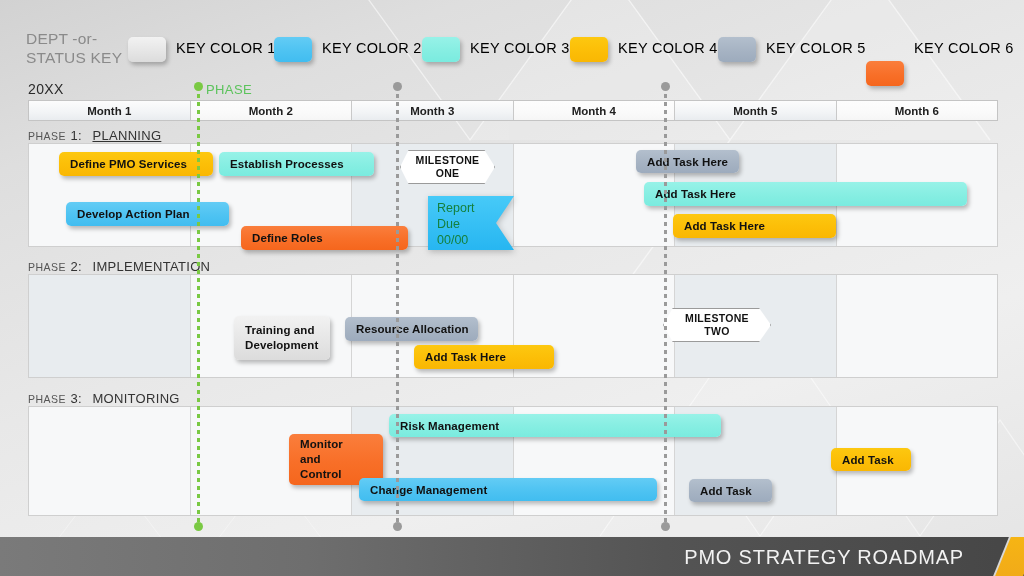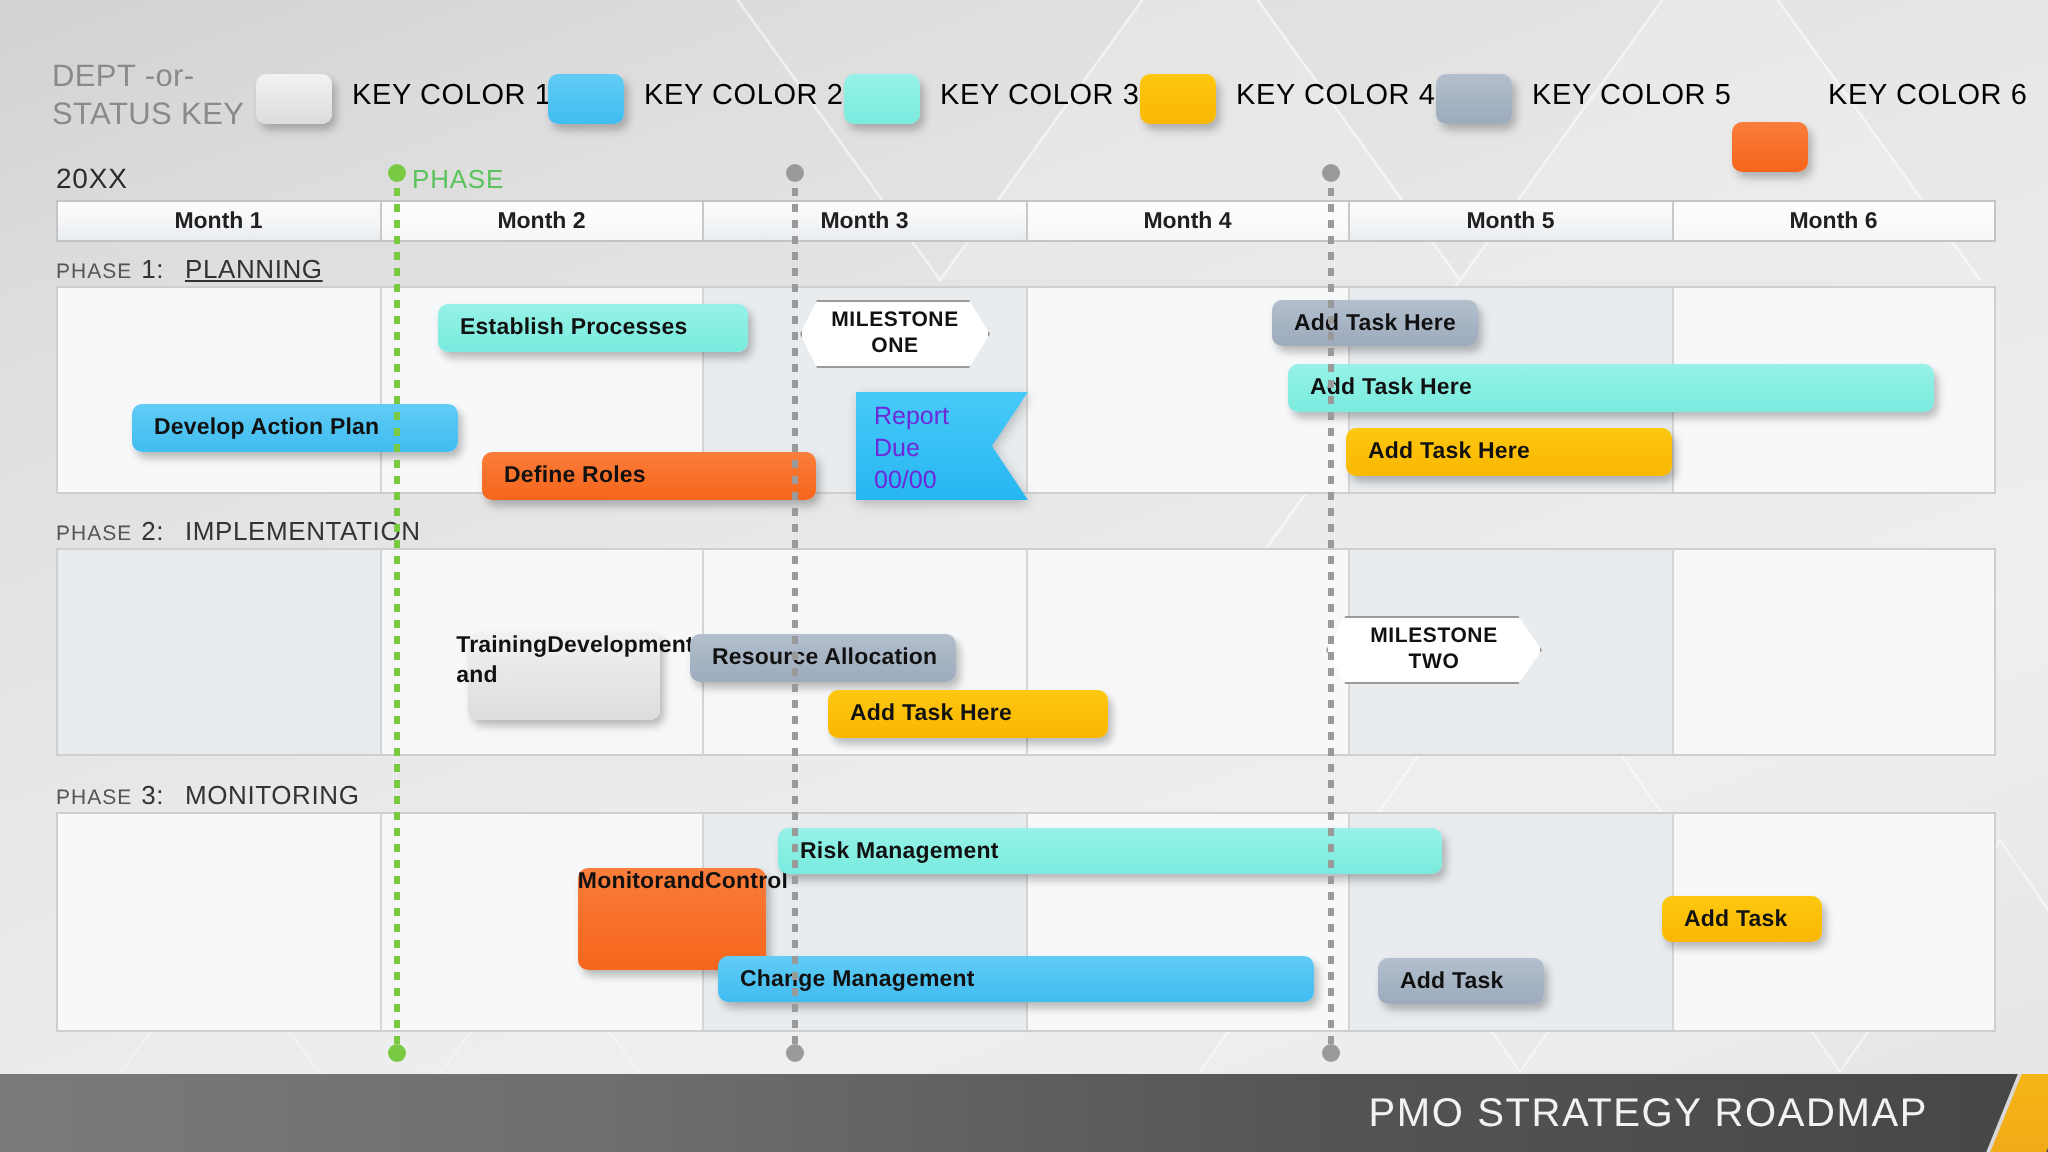--- a/index.html
+++ b/index.html
@@ -75,21 +75,21 @@
   .bcol.s1{background:#f7f8f9;}
 
   
   .bar{
     position:absolute;border-radius:5px;
     box-shadow:2px 3px 4px rgba(0,0,0,.26);
     display:flex;align-items:center;
     box-sizing:border-box;padding-left:11px;
     font-size:11.5px;font-weight:bold;color:#111;letter-spacing:.1px;
   }
-  .bar.multiline{flex-direction:row;align-items:flex-start;justify-content:center;line-height:15px;}
+  .bar.multiline{flex-direction:column;align-items:flex-start;justify-content:center;line-height:15px;}
 
   
   .c1{background:linear-gradient(180deg,#f2f2f2 0%,#e6e6e6 55%,#dcdcdc 100%);}
   .c2{background:linear-gradient(180deg,#63ccf5 0%,#4ec3f2 55%,#41bdf0 100%);}
   .c3{background:linear-gradient(180deg,#97f2e8 0%,#86eee2 55%,#7aebdf 100%);}
   .c4{background:linear-gradient(180deg,#fdc810 0%,#fcbe07 55%,#f9b703 100%);}
   .c5{background:linear-gradient(180deg,#b3bfcd 0%,#a6b3c3 55%,#9dabbd 100%);}
   .c6{background:linear-gradient(180deg,#fa7e3c 0%,#f86f28 55%,#f5661d 100%);margin-top:24px;}
 
   
@@ -238,20 +238,23 @@
   <div class="band" style="top:143px;height:104px;">
     <div class="band-cols">
       <div class="bcol s1"></div>
       <div class="bcol s1"></div>
       <div class="bcol s0"></div>
       <div class="bcol s1"></div>
       <div class="bcol s0"></div>
       <div class="bcol s1"></div>
     </div>
 
+    <div class="bar c4" style="left:30px;top:8px;width:154px;height:24px;">
+      <span>Define PMO Services</span>
+    </div>
     <div class="bar c3" style="left:190px;top:8px;width:155px;height:24px;">
       <span>Establish Processes</span>
     </div>
     <div class="bar c2" style="left:37px;top:58px;width:163px;height:24px;">
       <span>Develop Action Plan</span>
     </div>
     <div class="bar c6" style="left:212px;top:58px;width:167px;height:24px;">
       <span>Define Roles</span>
     </div>
     <div class="bar c5" style="left:607px;top:6px;width:103px;height:23px;">
@@ -273,21 +276,21 @@
   <div class="ribbon-wrap" style="left:428px;top:196px;width:86px;height:54px;">
     <svg width="86" height="54" viewBox="0 0 86 54" style="position:absolute;left:0;top:0;">
       <defs>
         <linearGradient id="ribg" x1="0" y1="0" x2="0" y2="1">
           <stop offset="0%" stop-color="#47caf8"></stop>
           <stop offset="100%" stop-color="#27b6f1"></stop>
         </linearGradient>
       </defs>
       <polygon points="0,0 86,0 68,27 86,54 0,54" fill="url(#ribg)"></polygon>
     </svg>
-    <div style="position:absolute;left:9px;top:4px;font-size:12.5px;color:#6d28d9;line-height:16px;">
+    <div style="position:absolute;left:9px;top:4px;font-size:12.5px;color:#15803d;line-height:16px;">
       <div>Report</div>
       <div>Due</div>
       <div>00/00</div>
     </div>
   </div>
 
   <div class="phase-label" style="top:257px;">
     <span class="pw">PHASE</span>
     <span class="pn">2:</span>
     <span class="pn" style="margin-left:6px;">IMPLEMENTATION</span>

